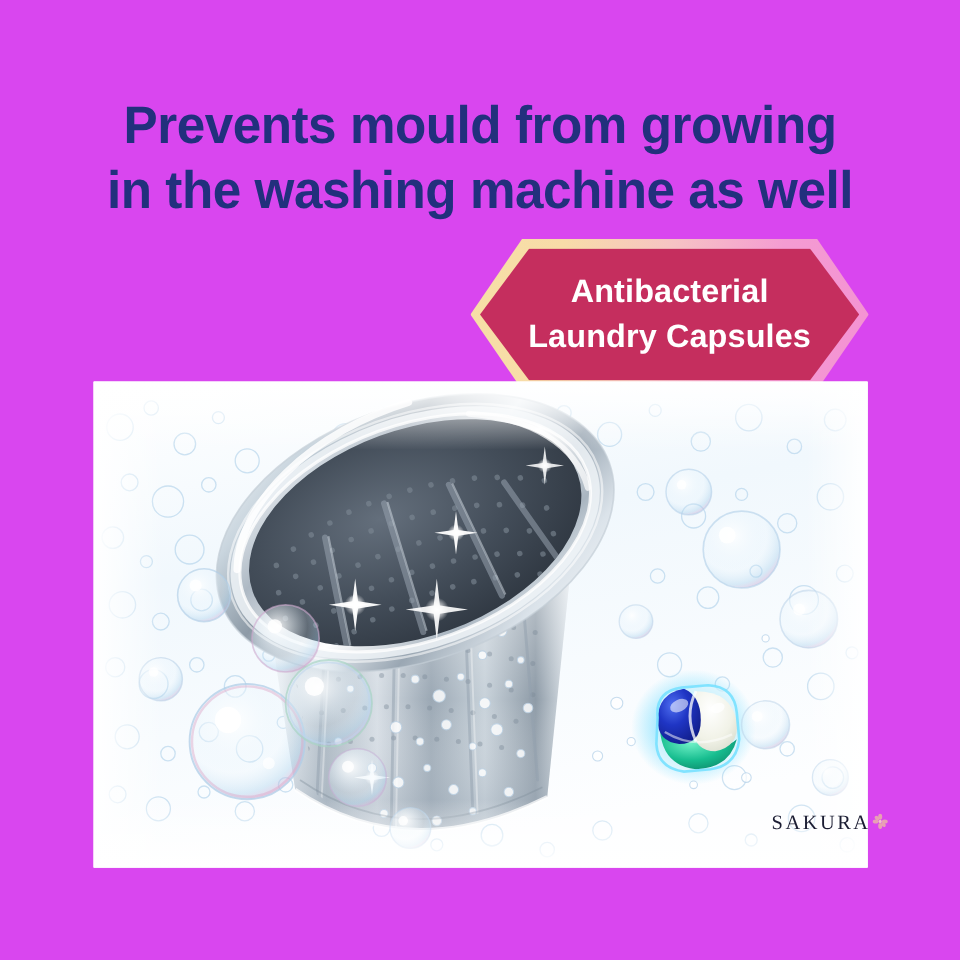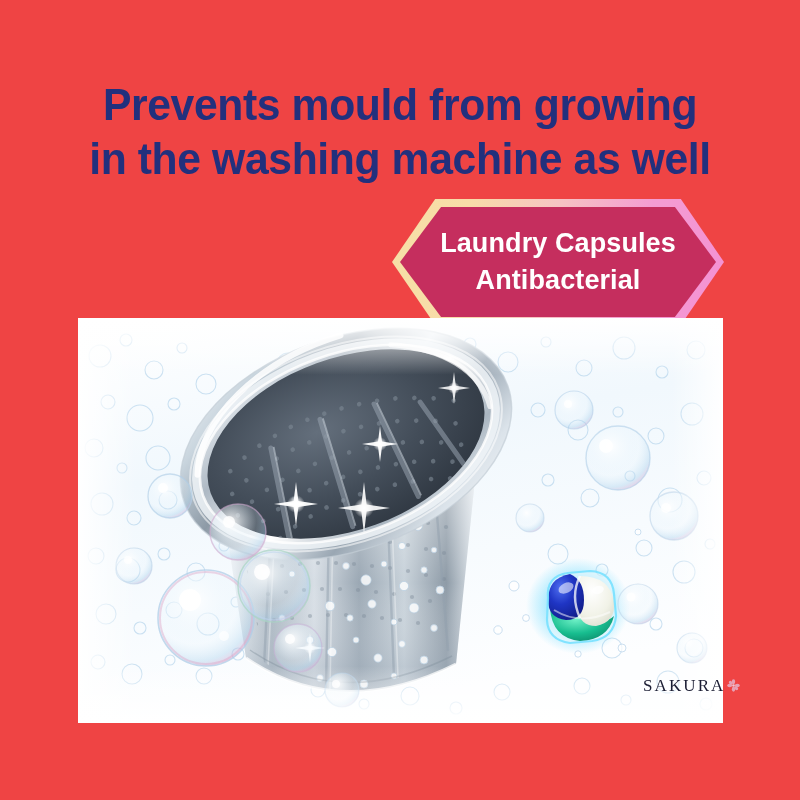--- a/index.html
+++ b/index.html
@@ -12,21 +12,21 @@
     width: 800px;
     height: 800px;
     overflow: hidden;
     font-family: "Liberation Sans", sans-serif;
     position: relative;
   }
   #poster {
     position: relative;
     width: 800px;
     height: 800px;
-    background: #ef4444;
+    background: #d946ef;
     overflow: hidden;
   }
 
   
   .headline {
     position: absolute;
     left: 0;
     top: 78px;
     width: 800px;
     text-align: center;
@@ -140,22 +140,22 @@
 
   <div class="headline">
     <span class="hl-line">Prevents mould from growing</span>
     <span class="hl-line">in the washing machine as well</span>
   </div>
 
   <div class="badge-wrap">
     <div class="hexagon"></div>
     <div class="hexagon-inner"></div>
     <div class="badge-text">
+      <span>Antibacterial</span>
       <span>Laundry Capsules</span>
-      <span>Antibacterial</span>
     </div>
   </div>
 
   <div class="photo">
     <svg class="photo-svg" width="645" height="405" viewBox="0 0 645 405">
       <defs>
 
         <linearGradient id="bgWash" x1="0" y1="0" x2="0.3" y2="1">
           <stop offset="0%" stop-color="#ffffff"></stop>
           <stop offset="40%" stop-color="#f1f8fd"></stop>

